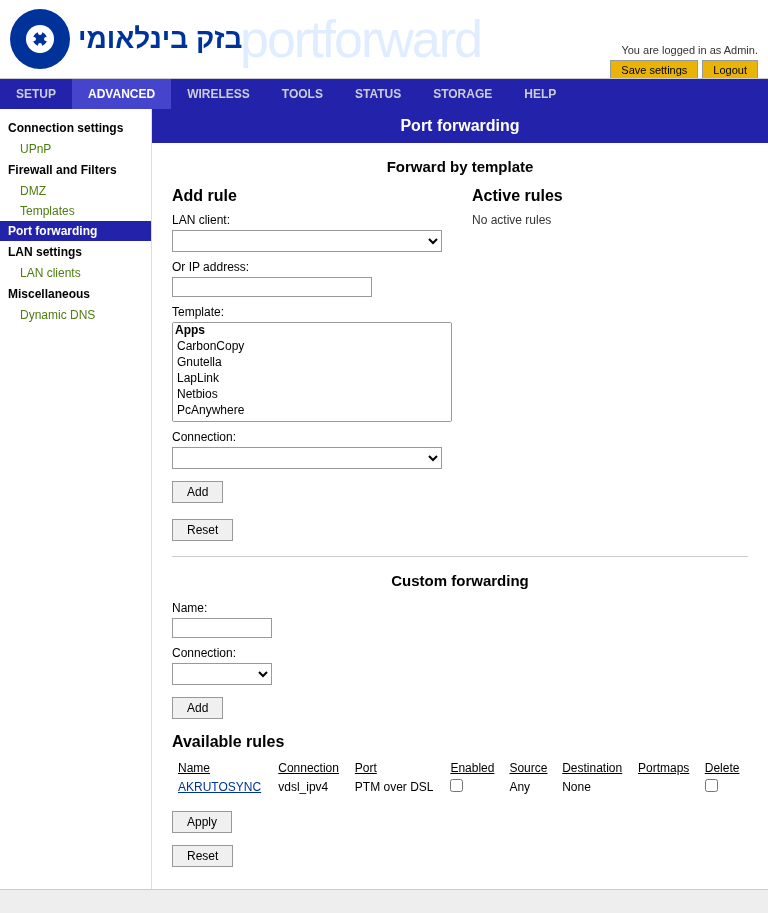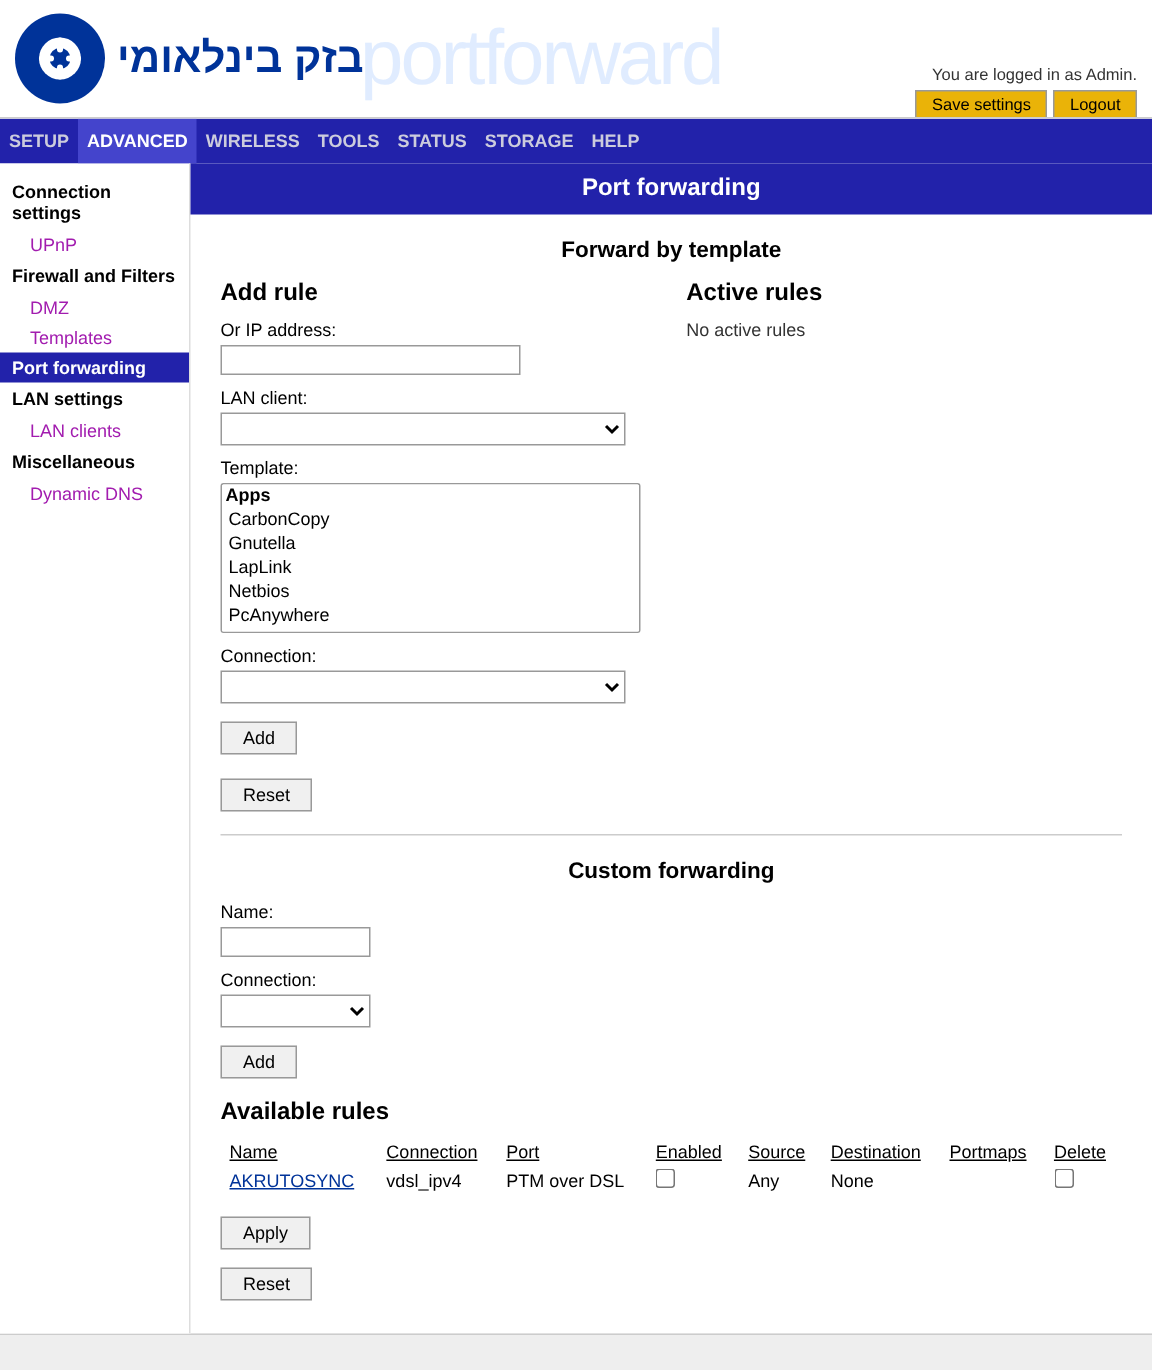--- a/index.html
+++ b/index.html
@@ -12,30 +12,30 @@
     .logo-icon { width: 60px; height: 60px; background: #003399; border-radius: 50%; display: flex; align-items: center; justify-content: center; margin-right: 8px; }
     .logo-icon svg { fill: white; }
     .watermark { position: absolute; left: 240px; top: 50%; transform: translateY(-50%); font-size: 52px; color: #cce0ff; font-weight: normal; font-family: Arial; letter-spacing: -2px; z-index: 0; opacity: 0.6; }
     .header-right { display: flex; flex-direction: column; align-items: flex-end; gap: 4px; z-index: 1; }
     .header-info { font-size: 11px; color: #333; margin-top: 39px; }
     .header-buttons { display: flex; gap: 4px; }
     .btn-header { padding: 3px 10px; font-size: 11px; border: 1px solid #999; background: #eab308; cursor: pointer; }
 
     
     .nav-bar { background: #2222aa; display: flex; align-items: center; height: 30px; }
-    .nav-item { color: #ccd; padding: 0 6px; height: 30px; display: flex; align-items: center; cursor: pointer; font-size: 12px; font-weight: bold; text-decoration: none; }
+    .nav-item { color: #ccd; padding: 0 16px; height: 30px; display: flex; align-items: center; cursor: pointer; font-size: 12px; font-weight: bold; text-decoration: none; }
     .nav-item.active { background: #4444cc; color: #fff; }
 
     
     .main-layout { display: flex; min-height: 780px; }
 
     
-    .sidebar { width: 127px; background: #fff; border-right: 1px solid #ddd; padding-top: 8px; flex-shrink: 0; }
+    .sidebar { width: 152px; background: #fff; border-right: 1px solid #ddd; padding-top: 8px; flex-shrink: 0; }
     .sidebar-section-title { font-weight: bold; font-size: 12px; padding: 4px 8px; color: #000; }
-    .sidebar-item { padding: 3px 8px 3px 20px; font-size: 12px; color: #a21caf; cursor: pointer; }
+    .sidebar-item { padding: 3px 8px 3px 20px; font-size: 12px; color: #4d7c0f; cursor: pointer; }
     .sidebar-item.active { background: #2222aa; color: #fff; font-weight: bold; padding-left: 8px; }
 
     
     .content { flex: 1; padding: 0; }
     .content-header { background: #2222aa; color: #fff; text-align: center; padding: 8px; font-size: 16px; font-weight: bold; }
 
     .content-body { padding: 15px 20px; }
 
     .section-title { text-align: center; font-weight: bold; font-size: 15px; margin-bottom: 12px; }
 
@@ -135,29 +135,29 @@
     <div class="content-body">
 
       
       <div class="section-title">Forward by template</div>
 
       <div class="two-col">
         <div class="col-left">
           <div class="col-header">Add rule</div>
 
           <div class="form-group">
-            <label>Or IP address:</label>
-            <input type="text" class="wide" value="" style="">
-          </div>
-
-          <div class="form-group">
             <label>LAN client:</label>
             <select class="wide">
               <option></option>
             </select>
+          </div>
+
+          <div class="form-group">
+            <label>Or IP address:</label>
+            <input type="text" class="wide" value="" style="">
           </div>
 
           <div class="form-group">
             <label>Template:</label>
             <select class="template-list" multiple="" size="7">
               <optgroup label="Apps">
                 <option>CarbonCopy</option>
                 <option>Gnutella</option>
                 <option>LapLink</option>
                 <option>Netbios</option>

